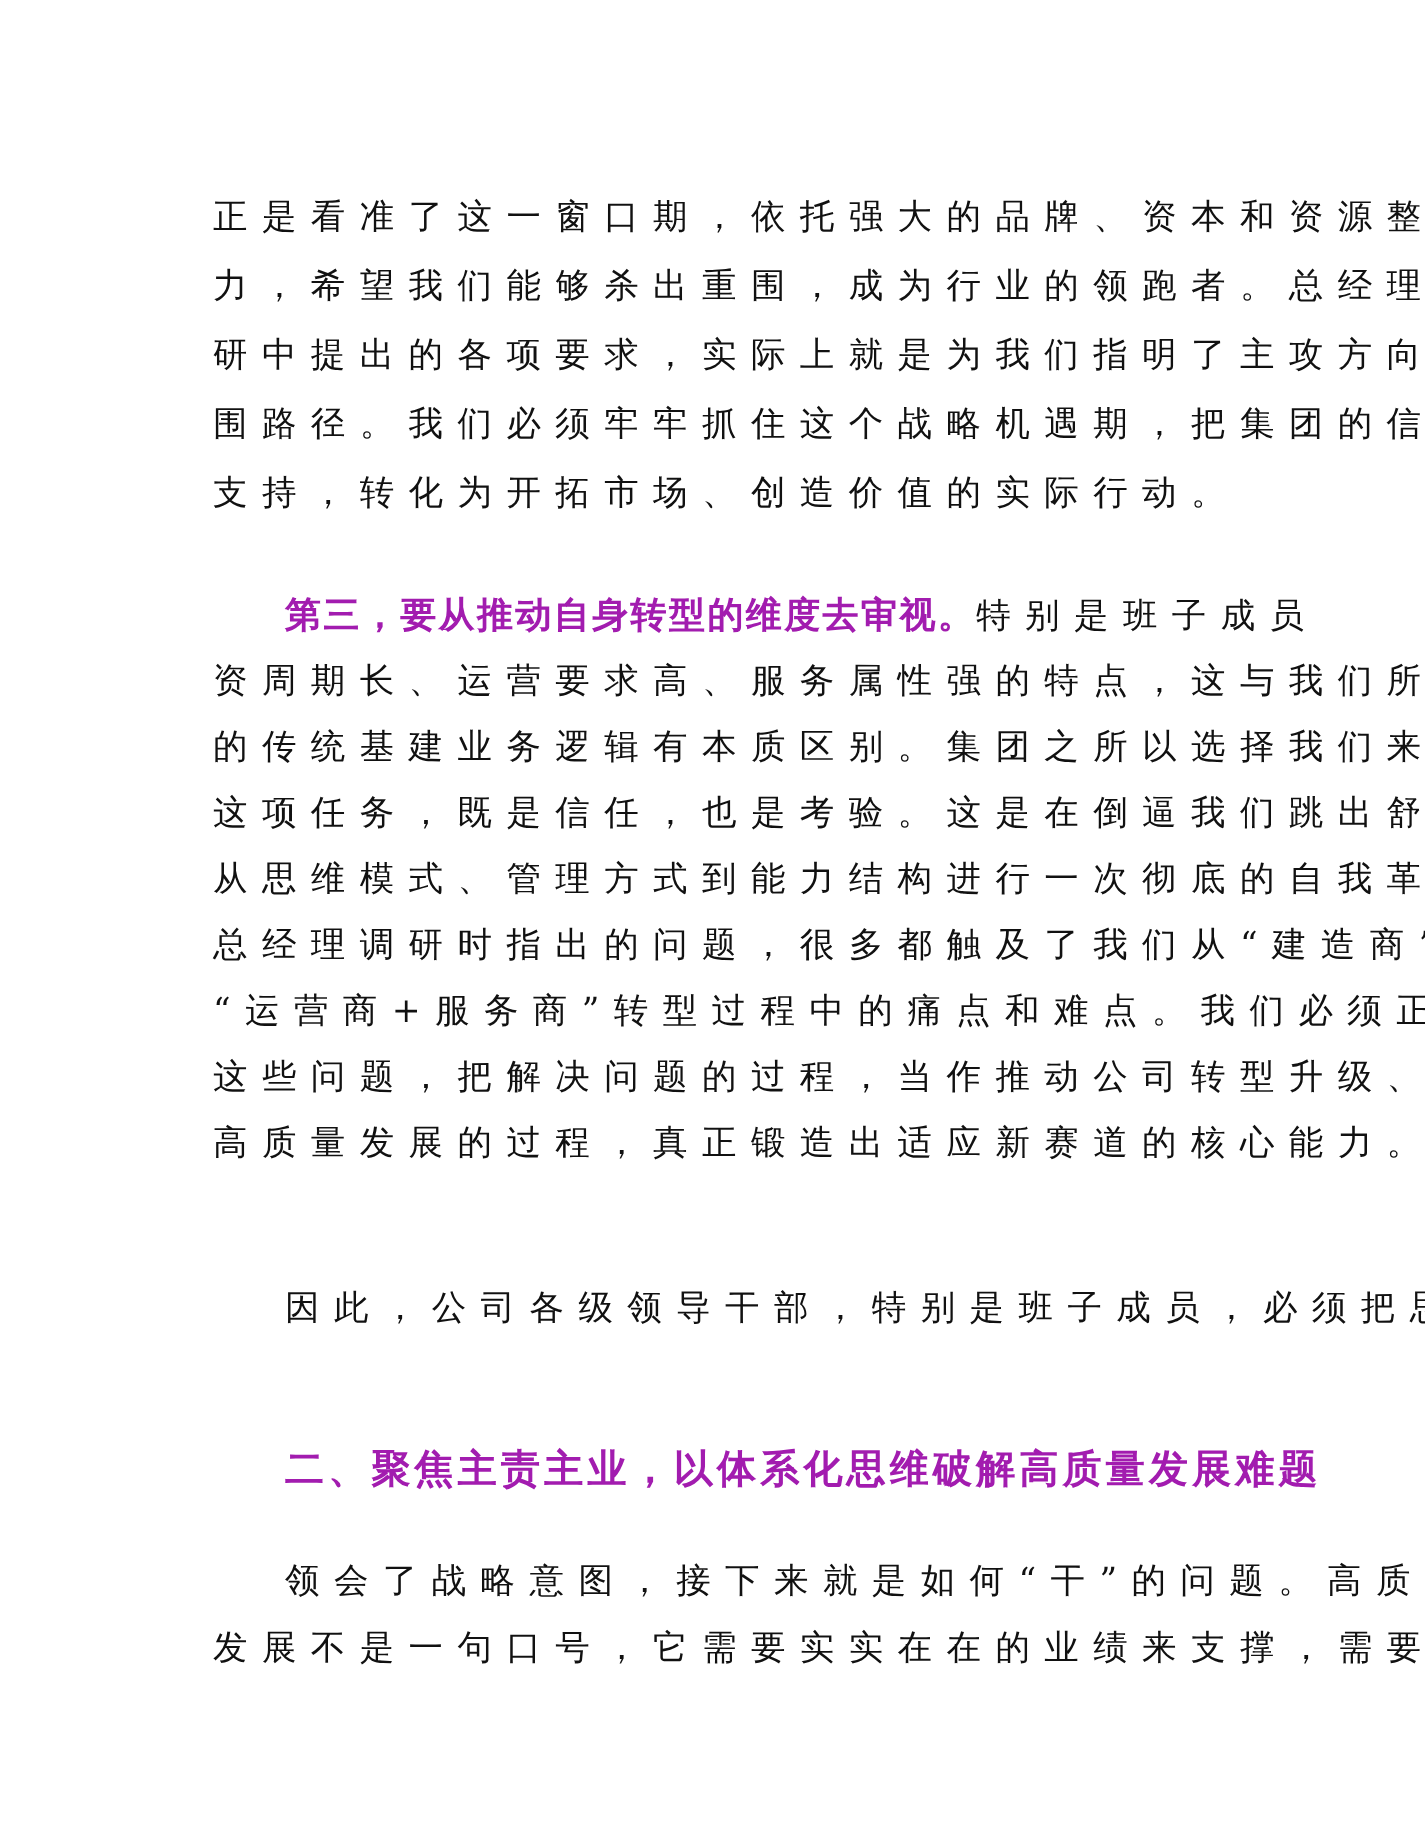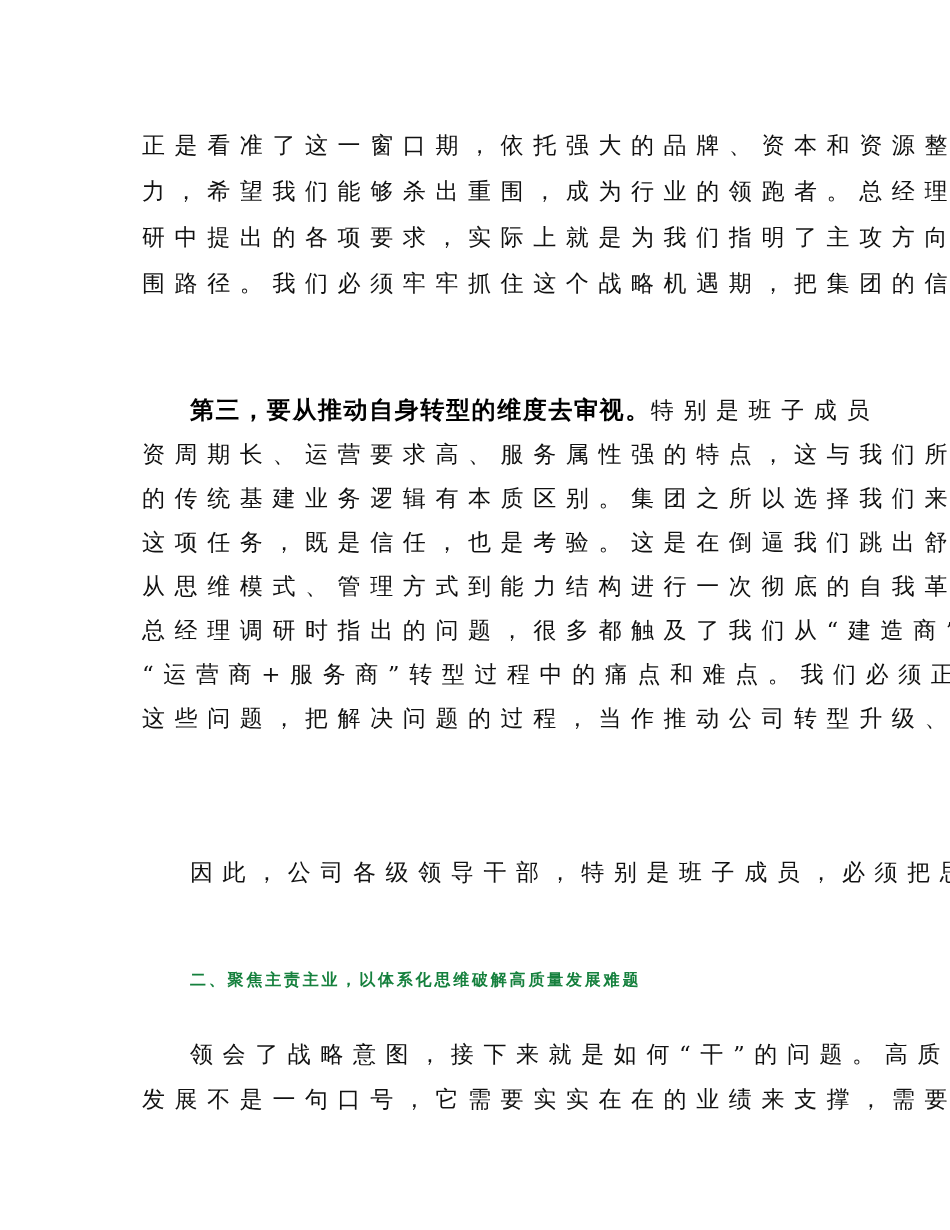--- a/index.html
+++ b/index.html
@@ -2,49 +2,51 @@
 <html><head>
 <meta charset="utf-8">
 <style>
   html, body { margin: 0; padding: 0; background: #ffffff; }
   body { width: 950px; height: 1230px; position: relative; overflow: hidden; }
   .page { position: absolute; left: 0; top: 0; width: 950px; height: 1230px; background: #fff; }
   .para { position: absolute; left: 142px; width: 700px; color: #111; }
   .line { display: block; white-space: nowrap; height: 46px; line-height: 46px;
           font-family: "DejaVu Serif", "Liberation Serif", serif; font-size: 23px; letter-spacing: 9.6px; }
   .indent { padding-left: 48px; }
-  .b { font-family: "DejaVu Sans", "Liberation Sans", sans-serif; font-weight: bold; letter-spacing: 1.6px; font-size: 24px; color: #000000; }
+  .b { font-family: "DejaVu Sans", "Liberation Sans", sans-serif; font-weight: bold; letter-spacing: 1.6px; font-size: 24px; color: #a21caf; }
   .heading { position: absolute; left: 190px; width: 700px; white-space: nowrap;
-             font-family: Liberation Sans, sans-serif; font-weight: bold;
-             font-size: 16px; letter-spacing: 2.8px; color: #15803d; height: 46px; line-height: 46px; }
+             font-family: Liberation Serif, serif; font-weight: bold;
+             font-size: 26px; letter-spacing: 2.8px; color: #a21caf; height: 46px; line-height: 46px; }
   .p2 .line { height: 44px; line-height: 44px; }
   .p3 .line { height: 48px; line-height: 48px; }
   .p4 .line { height: 45px; line-height: 45px; }
 </style>
 </head>
 <body>
 
 <div class="page">
 
   <div class="para p1" style="top:122px;">
     <span class="line">正是看准了这一窗口期，依托强大的品牌、资本和资源整合能</span>
     <span class="line">力，希望我们能够杀出重围，成为行业的领跑者。总经理在调</span>
     <span class="line">研中提出的各项要求，实际上就是为我们指明了主攻方向和突</span>
     <span class="line">围路径。我们必须牢牢抓住这个战略机遇期，把集团的信任和</span>
+    <span class="line">支持，转化为开拓市场、创造价值的实际行动。</span>
   </div>
 
   <div class="para p2" style="top:388px;">
     <span class="line indent"><span class="b">第三，要从推动自身转型的维度去审视。</span><span>特别是班子成员</span></span>
     <span class="line">资周期长、运营要求高、服务属性强的特点，这与我们所熟悉</span>
     <span class="line">的传统基建业务逻辑有本质区别。集团之所以选择我们来承担</span>
     <span class="line">这项任务，既是信任，也是考验。这是在倒逼我们跳出舒适区，</span>
     <span class="line">从思维模式、管理方式到能力结构进行一次彻底的自我革命。</span>
     <span class="line">总经理调研时指出的问题，很多都触及了我们从“建造商”向</span>
     <span class="line">“运营商+服务商”转型过程中的痛点和难点。我们必须正视</span>
     <span class="line">这些问题，把解决问题的过程，当作推动公司转型升级、实现</span>
+    <span class="line">高质量发展的过程，真正锻造出适应新赛道的核心能力。</span>
   </div>
 
   <div class="para p3" style="top:848px;">
     <span class="line indent">因此，公司各级领导干部，特别是班子成员，必须把思想</span>
   </div>
 
   <div class="heading" style="top:957px;">二、聚焦主责主业，以体系化思维破解高质量发展难题</div>
 
   <div class="para p4" style="top:1032px;">
     <span class="line indent">领会了战略意图，接下来就是如何“干”的问题。高质量</span>

